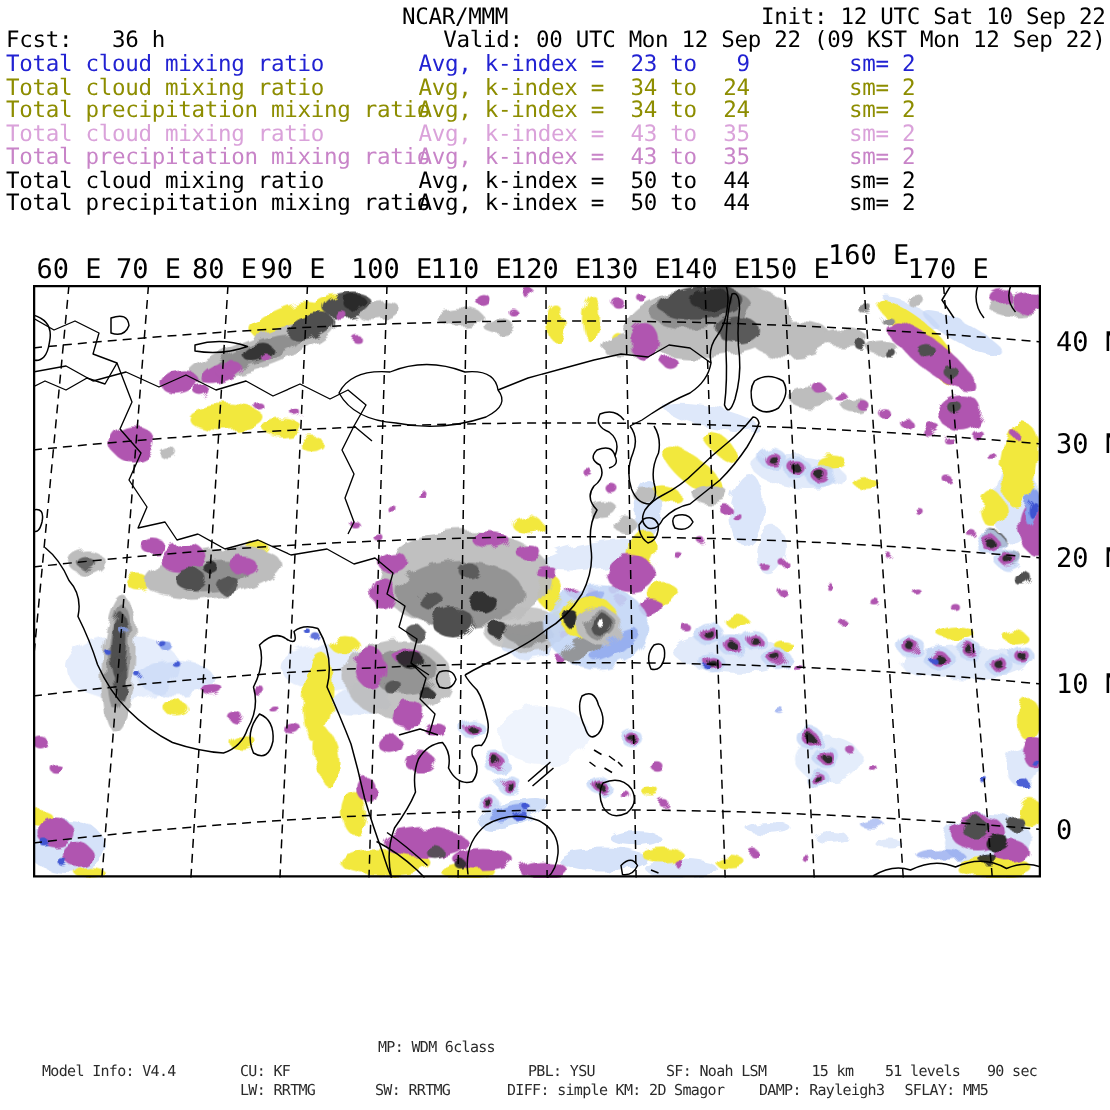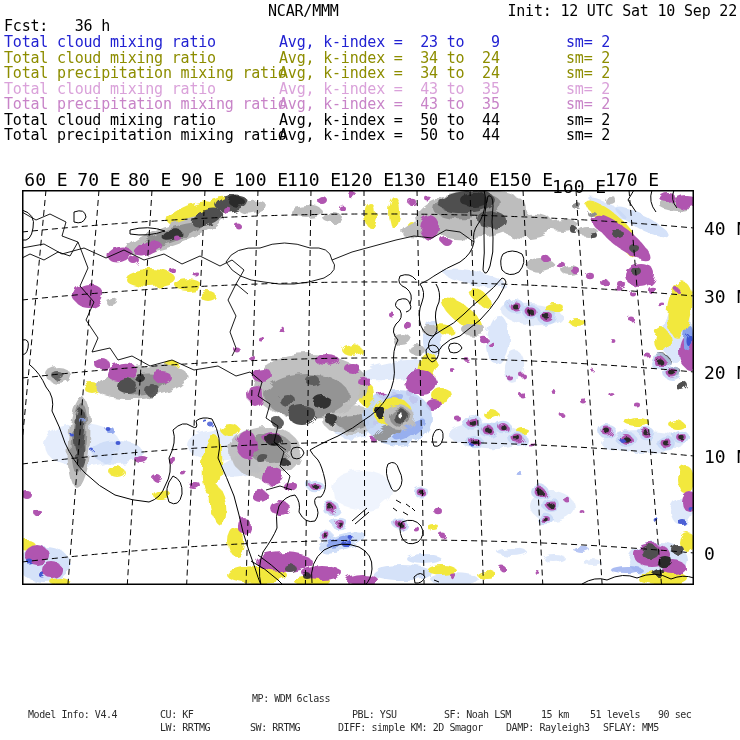--- a/index.html
+++ b/index.html
@@ -13,20 +13,21 @@
 </style>
 </head>
 <body>
 
 <div id="page">
 
   <span class="hdr" style="left:268px;top:4px">NCAR/MMM</span>
   <span class="hdr" style="right:3px;top:4px">Init: 12 UTC Sat 10 Sep 22</span>
 
   <span class="hdr" style="left:4px;top:19px">Fcst:   36 h</span>
+  <span class="hdr" style="right:3px;top:19px">Valid: 00 UTC Mon 12 Sep 22 (09 KST Mon 12 Sep 22)</span>
 
   <div id="legend">
       <span class="hdr" style="left:4px;top:35px;color:#2222d2">Total cloud mixing ratio</span>
       <span class="hdr" style="left:279px;top:35px;color:#2222d2">Avg, k-index =  23 to   9</span>
       <span class="hdr" style="left:566px;top:35px;color:#2222d2">sm= 2</span>
       <span class="hdr" style="left:4px;top:50.5px;color:#8d8d00">Total cloud mixing ratio</span>
       <span class="hdr" style="left:279px;top:50.5px;color:#8d8d00">Avg, k-index =  34 to  24</span>
       <span class="hdr" style="left:566px;top:50.5px;color:#8d8d00">sm= 2</span>
       <span class="hdr" style="left:4px;top:66px;color:#8d8d00">Total precipitation mixing ratio</span>
       <span class="hdr" style="left:279px;top:66px;color:#8d8d00">Avg, k-index =  34 to  24</span>
@@ -42,28 +43,28 @@
       <span class="hdr" style="left:566px;top:112.5px;color:#000000">sm= 2</span>
       <span class="hdr" style="left:4px;top:128px;color:#000000">Total precipitation mixing ratio</span>
       <span class="hdr" style="left:279px;top:128px;color:#000000">Avg, k-index =  50 to  44</span>
       <span class="hdr" style="left:566px;top:128px;color:#000000">sm= 2</span>
     </div>
 
   <div id="xlabels">
       <span class="axlab" style="left:22px;top:173px;width:48px;text-align:center">60 E</span>
       <span class="axlab" style="left:75px;top:173px;width:48px;text-align:center">70 E</span>
       <span class="axlab" style="left:128px;top:173px;width:48px;text-align:left">80 E</span>
-      <span class="axlab" style="left:181px;top:173px;width:48px;text-align:left">90 E</span>
+      <span class="axlab" style="left:169px;top:173px;width:48px;text-align:right">90 E</span>
       <span class="axlab" style="left:234px;top:173px;width:48px;text-align:right">100 E</span>
       <span class="axlab" style="left:287px;top:173px;width:48px;text-align:center">110 E</span>
       <span class="axlab" style="left:340px;top:173px;width:48px;text-align:center">120 E</span>
       <span class="axlab" style="left:393px;top:173px;width:48px;text-align:center">130 E</span>
       <span class="axlab" style="left:446px;top:173px;width:48px;text-align:center">140 E</span>
       <span class="axlab" style="left:499px;top:173px;width:48px;text-align:center">150 E</span>
-      <span class="axlab" style="left:552px;top:180px;width:48px;text-align:center">160 E</span>
+      <span class="axlab" style="left:552px;top:164px;width:48px;text-align:center">160 E</span>
       <span class="axlab" style="left:605px;top:173px;width:48px;text-align:center">170 E</span>
     </div>
 
   <div id="ylabels">
       <span class="axlab" style="left:704px;top:222px">40 N</span>
       <span class="axlab" style="left:704px;top:290px">30 N</span>
       <span class="axlab" style="left:704px;top:366px">20 N</span>
       <span class="axlab" style="left:704px;top:450px">10 N</span>
       <span class="axlab" style="left:704px;top:547px">0</span>
     </div>

